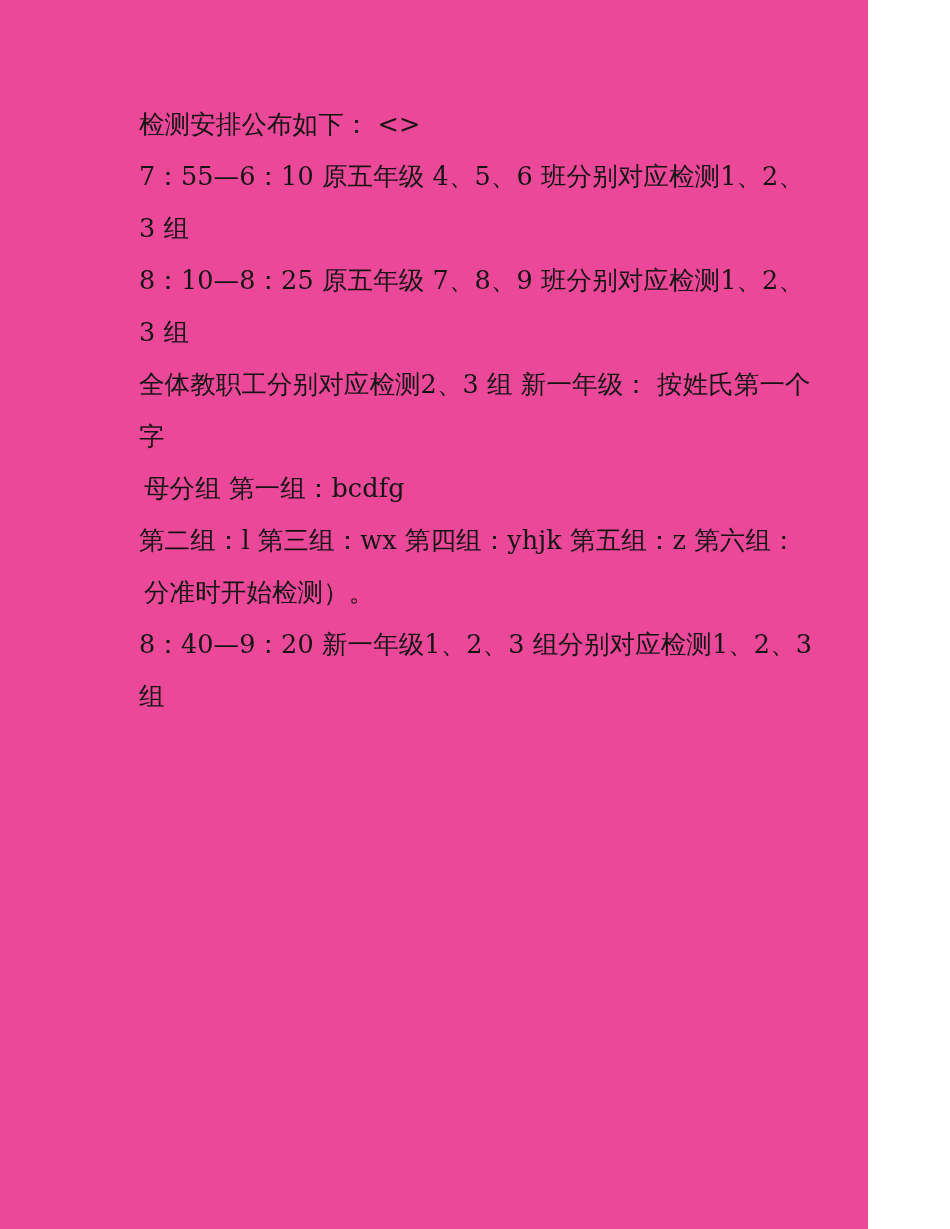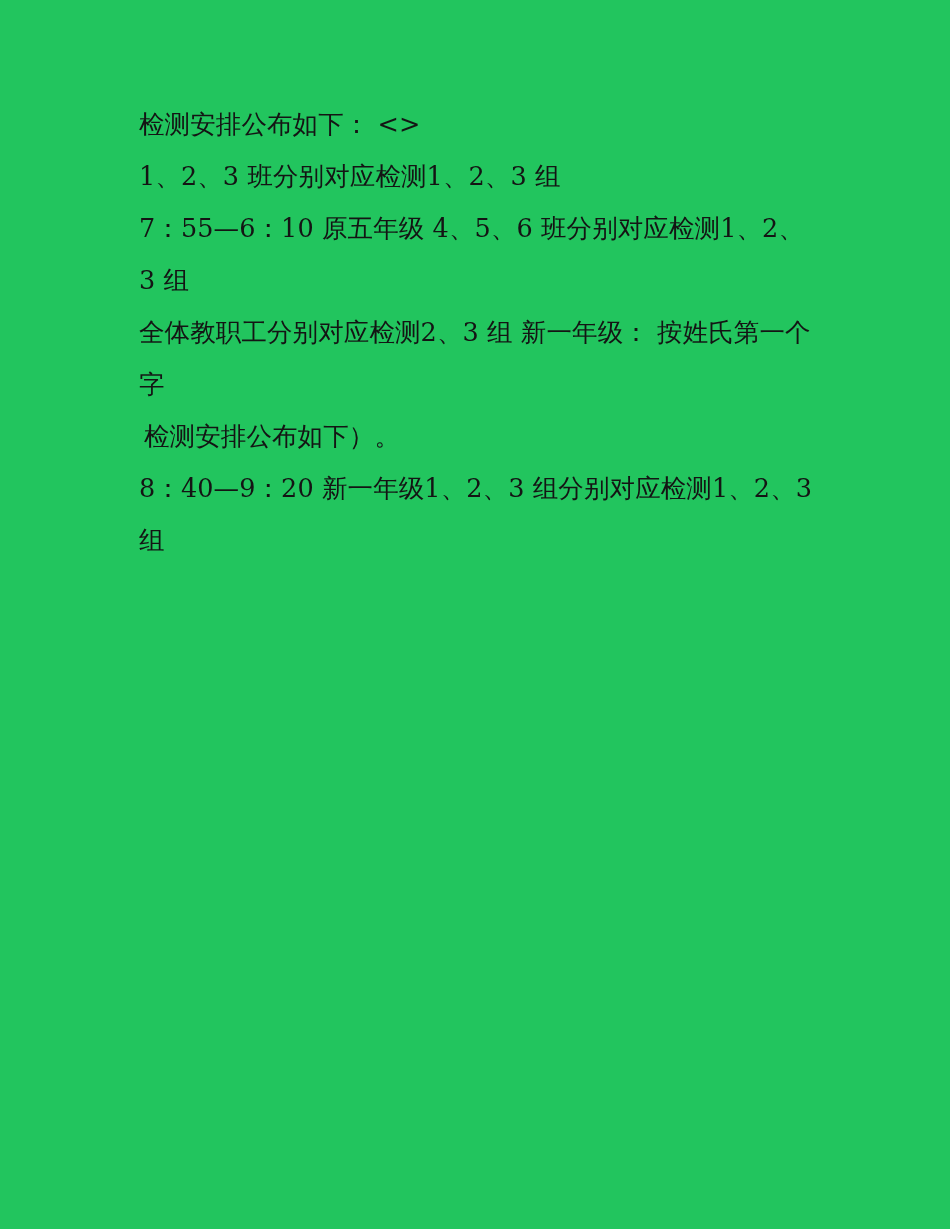--- a/index.html
+++ b/index.html
@@ -9,23 +9,23 @@
   }
   body {
     width: 950px;
     height: 1229px;
     overflow: hidden;
     font-family: "DejaVu Serif", "Liberation Serif", serif;
     color: #1a1a1a;
   }
   .page {
     position: relative;
-    width: 950px;
+    width: 868px;
     height: 1229px;
-    background: #22c55e;
+    background: #ec4899;
     box-sizing: border-box;
   }
   .doc-body {
     position: absolute;
     left: 139px;
     top: 98px;
     width: 678px;
   }
   .doc-line {
     font-size: 25.5px;
@@ -38,20 +38,22 @@
   .doc-line.indent {
     padding-left: 5px;
   }
 </style>
 </head>
 <body>
 
 <div class="page">
   <div class="doc-body">
     <div class="doc-line">检测安排公布如下： &lt;&gt;</div>
-    <div class="doc-line">1、2、3 班分别对应检测1、2、3 组</div>
     <div class="doc-line">7：55—6：10 原五年级 4、5、6 班分别对应检测1、2、3 组</div>
+    <div class="doc-line">8：10—8：25 原五年级 7、8、9 班分别对应检测1、2、3 组</div>
     <div class="doc-line">全体教职工分别对应检测2、3 组 新一年级： 按姓氏第一个字</div>
-    <div class="doc-line indent">检测安排公布如下）。</div>
+    <div class="doc-line indent">母分组 第一组：bcdfg</div>
+    <div class="doc-line">第二组：l 第三组：wx 第四组：yhjk 第五组：z 第六组：</div>
+    <div class="doc-line indent">分准时开始检测）。</div>
     <div class="doc-line">8：40—9：20 新一年级1、2、3 组分别对应检测1、2、3 组</div>
 
   </div>
 </div>
 
 </body></html>

